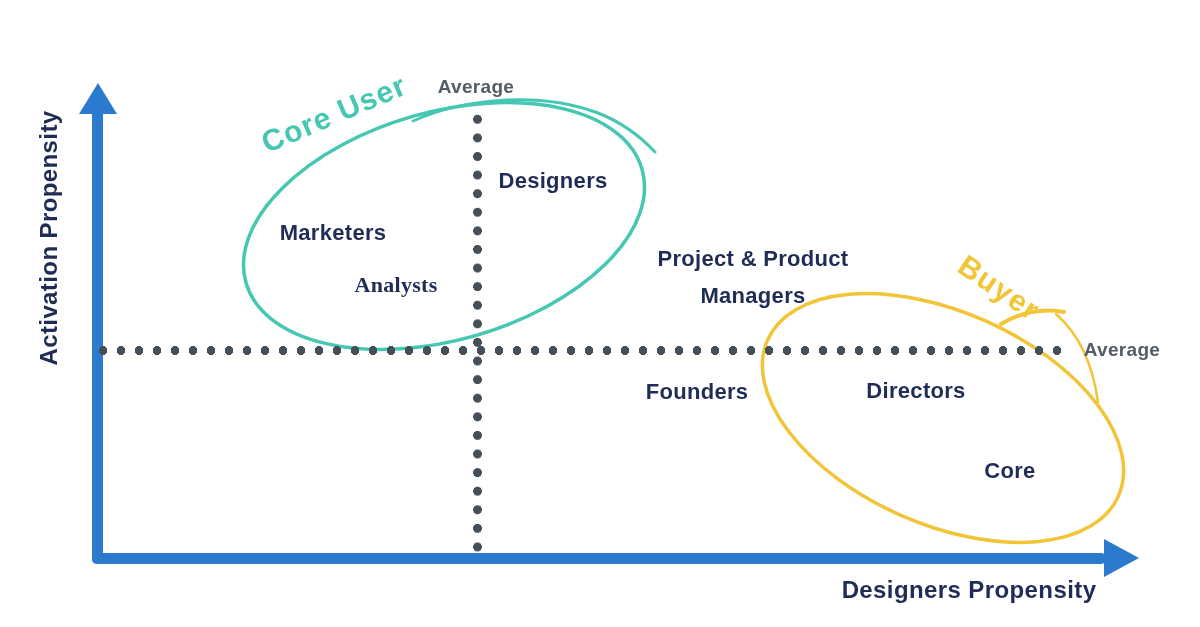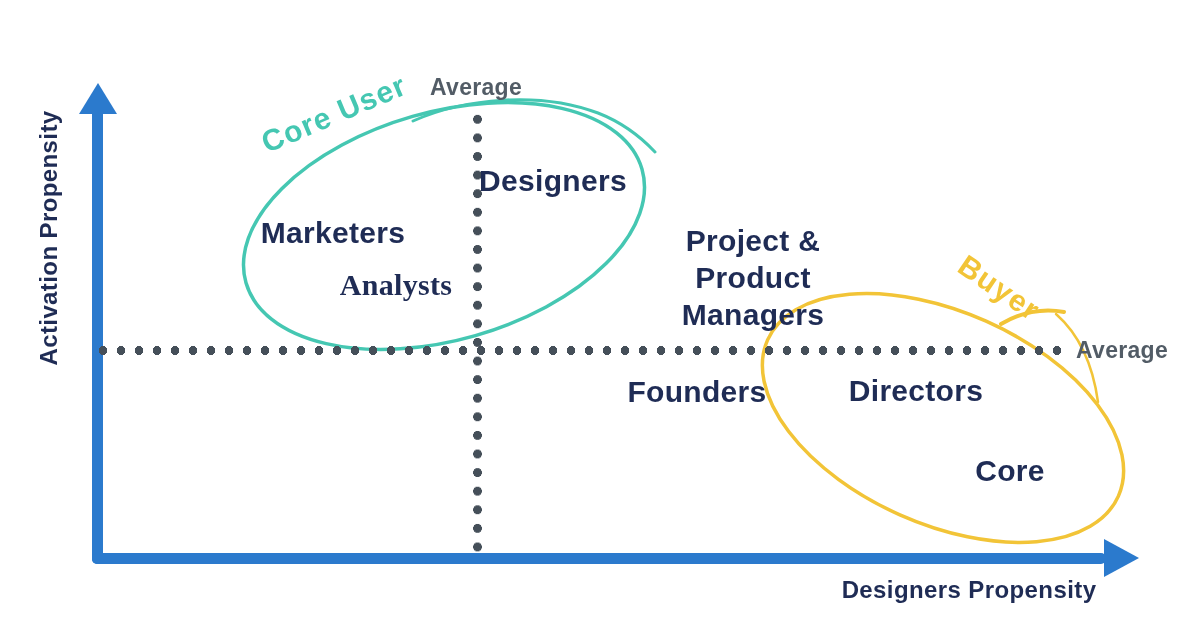--- a/index.html
+++ b/index.html
@@ -40,24 +40,24 @@
   .dots-v {
     left: 473px; top: 110px; width: 9px; height: 447px;
     background-image: radial-gradient(circle closest-side, #454f59 96%, rgba(69,79,89,0));
     background-size: 9px 18.6px;
     background-repeat: repeat-y;
   }
 
   
   .center { transform: translate(-50%, -50%); white-space: nowrap; }
   .pt-label {
-    color: #1f2c55; font-size: 30px; font-weight: 700; letter-spacing: 0.3px;
+    color: #1f2c55; font-size: 22px; font-weight: 700; letter-spacing: 0.3px;
   }
   .pt-label.wrap { white-space: normal; width: 205px; text-align: center; line-height: 37px; }
-  .avg-label { color: #525c66; font-size: 23px; font-weight: 700; letter-spacing: 0.3px; }
+  .avg-label { color: #525c66; font-size: 19px; font-weight: 700; letter-spacing: 0.3px; }
   .axis-label { color: #1f2c55; font-size: 24px; font-weight: 700; letter-spacing: 0.4px; }
   .group-label { font-size: 30px; font-weight: 700; letter-spacing: 1.2px; }
   #core-user-label { color: #45c7b2; transform: translate(-50%,-50%) rotate(-23deg); }
   #buyer-label   { color: #f2c437; transform: translate(-50%,-50%) rotate(34deg); }
   #y-axis-label  { transform: translate(-50%,-50%) rotate(-90deg); }
 
   svg.overlay { position: absolute; left: 0; top: 0; pointer-events: none; }
 </style>
 </head>
 <body>

